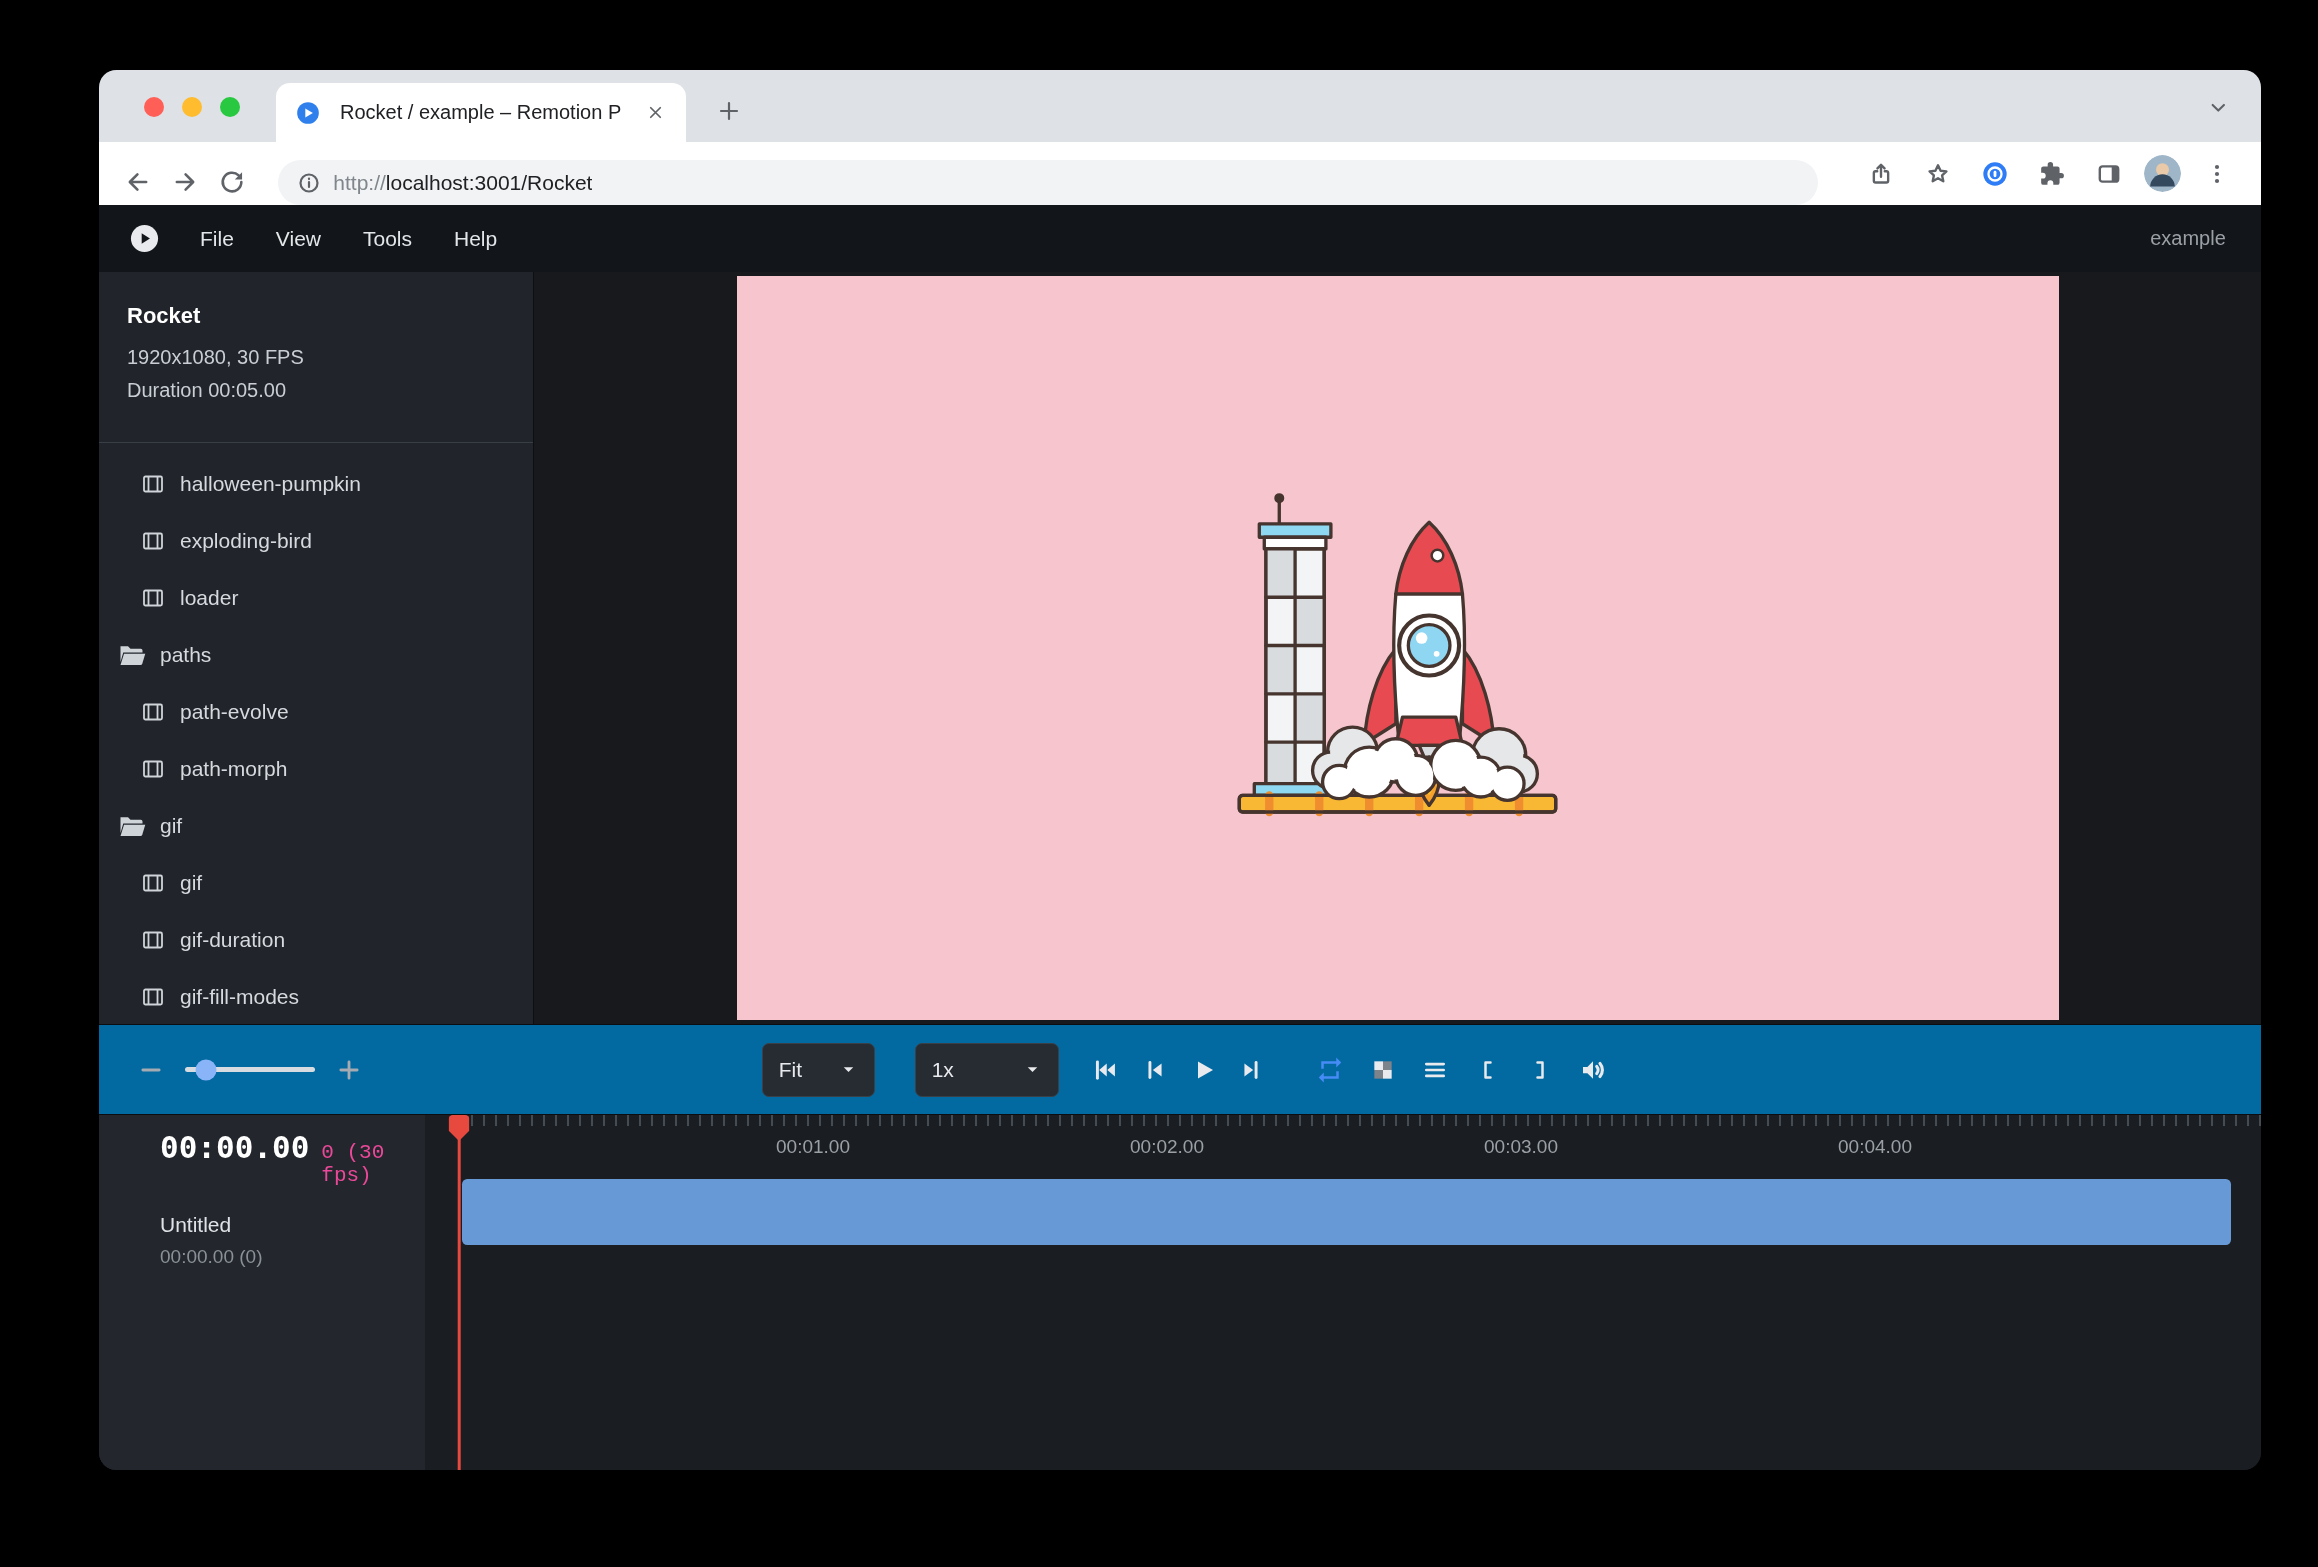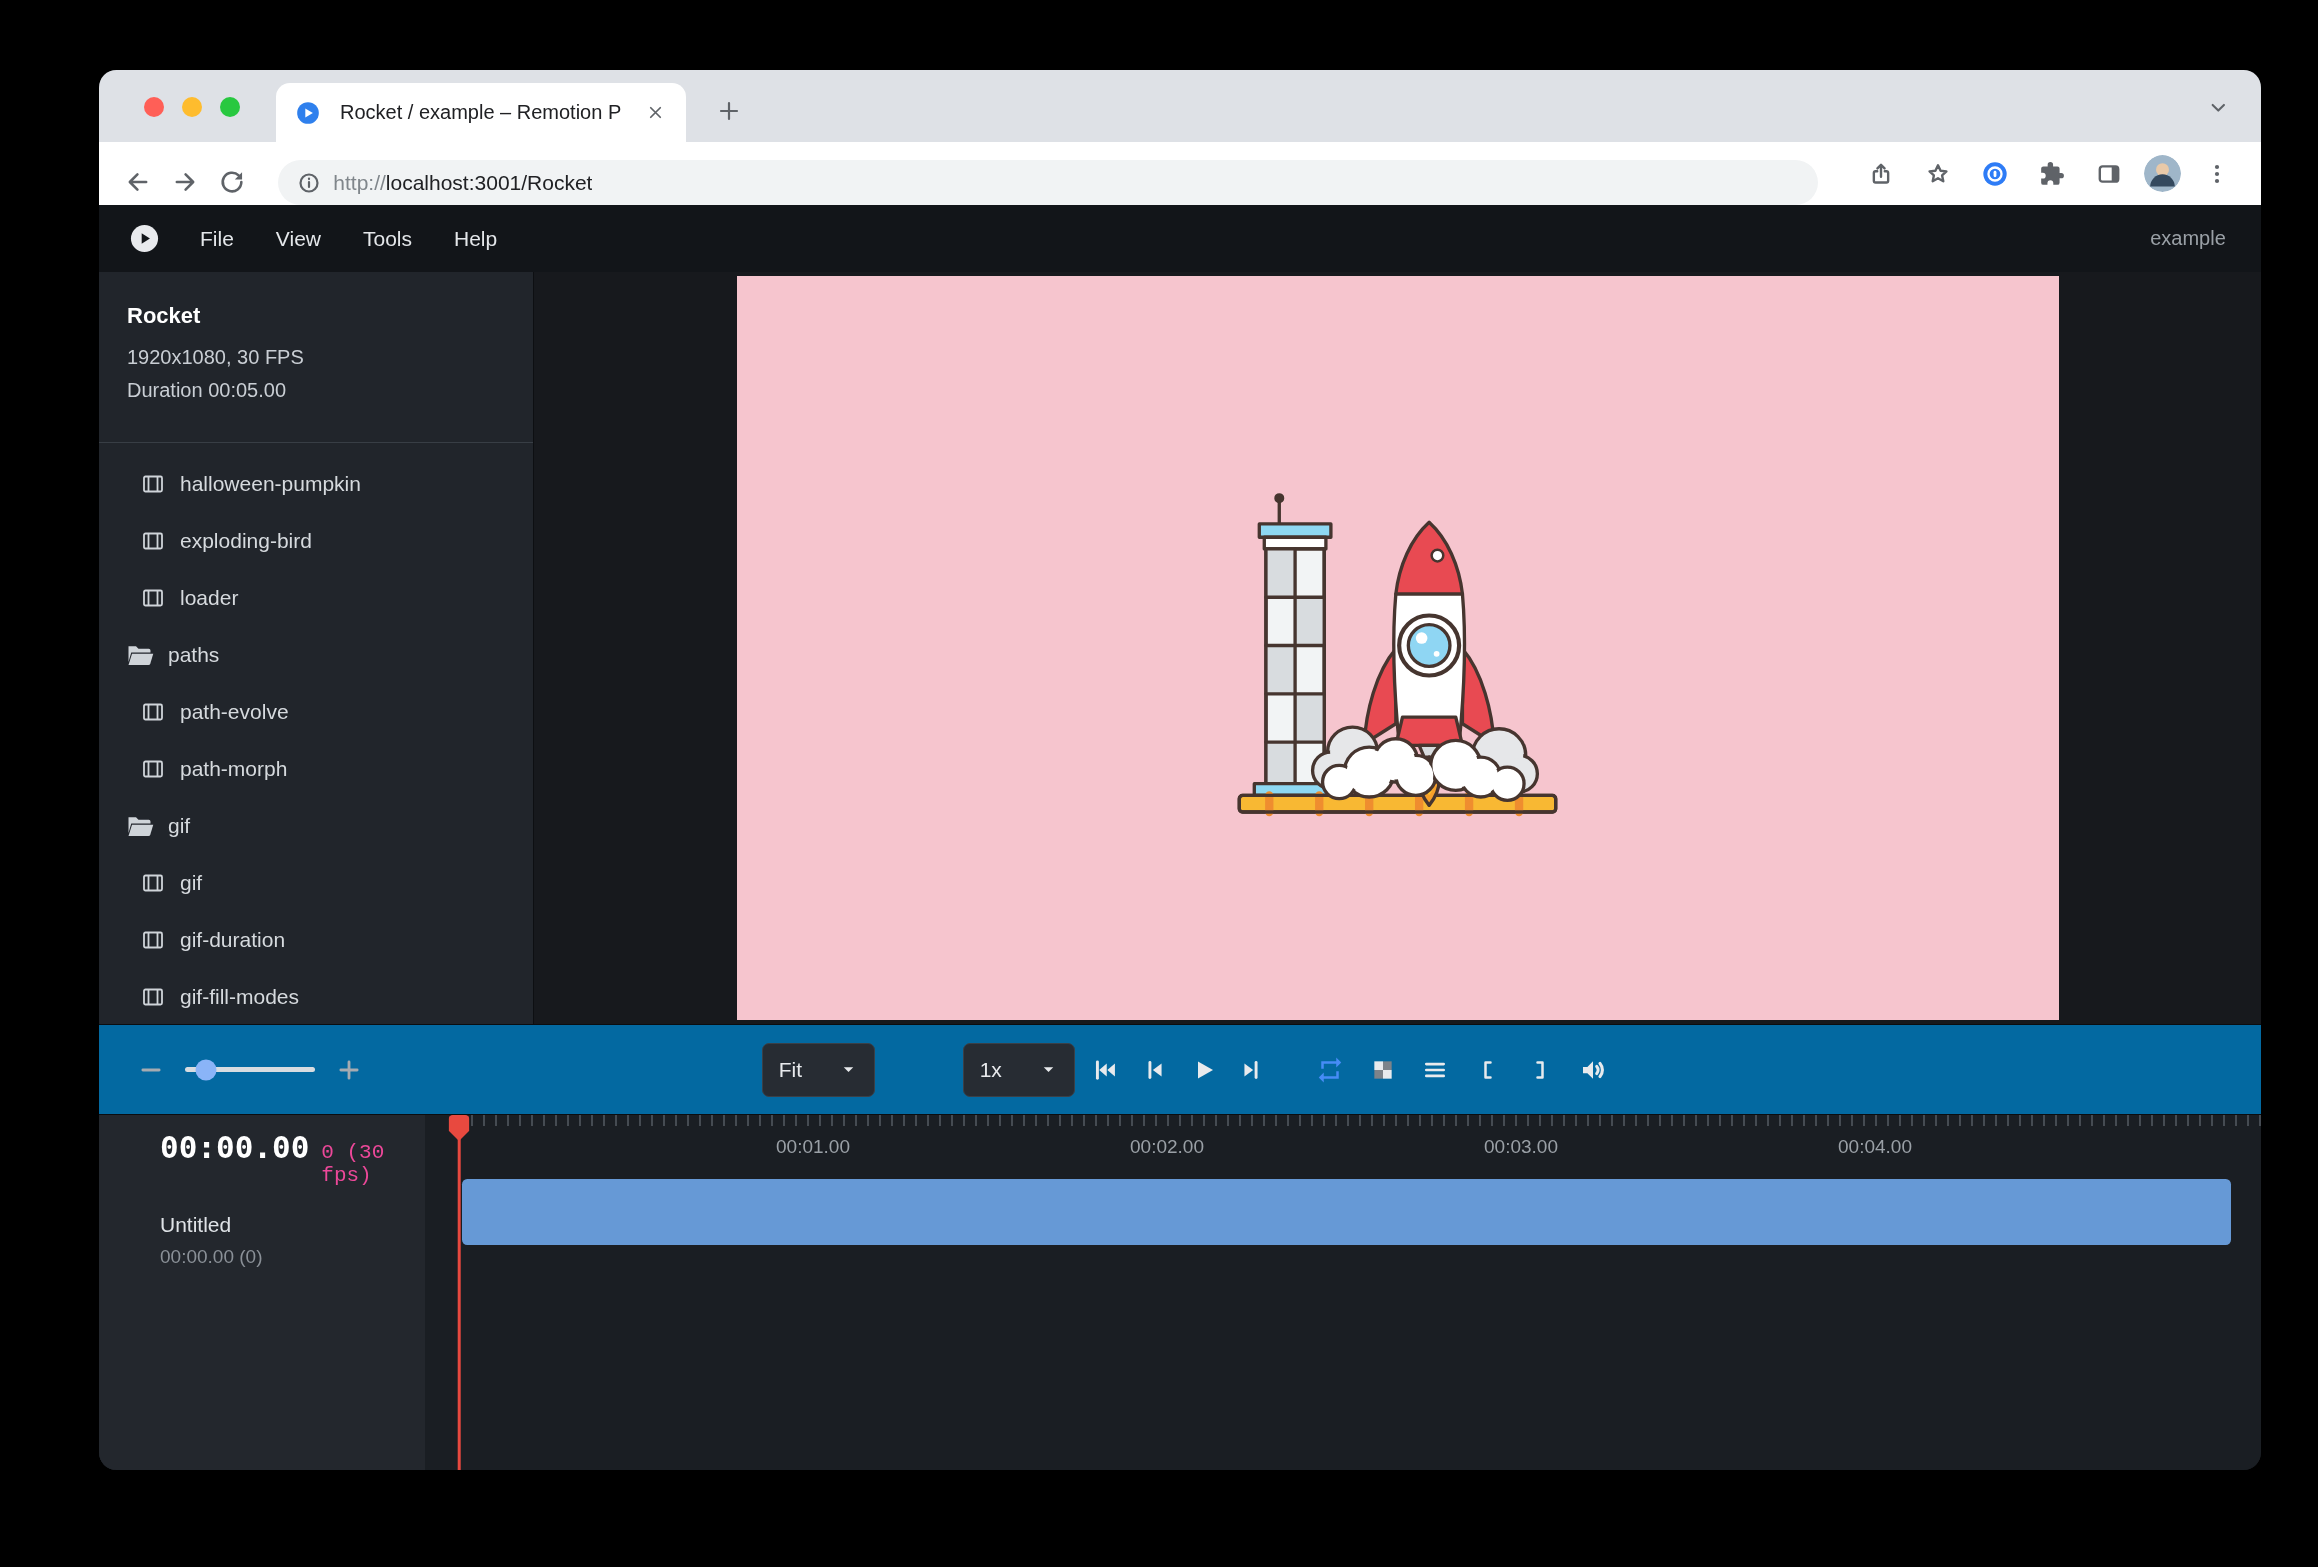--- a/index.html
+++ b/index.html
@@ -45,37 +45,37 @@
   .menu-right{margin-left:auto;font-size:20px;color:#9aa0a6;padding-right:5.2px}
 
   
   .main{height:752px;display:flex;flex:none}
   .sidebar{width:435px;background:#21252b;border-right:0.9px solid #0d0f12;display:flex;flex-direction:column;flex:none}
   .comp-info{padding:31px 28px 35px 28px;border-bottom:0.9px solid #383e45}
   .comp-name{font-size:22px;font-weight:bold;color:#fff;line-height:26px;margin-bottom:12px}
   .comp-line{font-size:20px;color:#c9ced4;line-height:33px}
   .comp-list{flex:1;overflow:hidden;padding-top:12px}
   .row{height:57px;display:flex;align-items:center;padding-left:42px;gap:15px}
-  .row.folder{padding-left:26px;gap:13px}
+  .row.folder{padding-left:18px;gap:13px}
   .row-label{font-size:21px;color:#d6dade;white-space:nowrap}
   .film-ic{width:24px;height:24px;flex:none}
   .folder-ic{width:30px;height:30px;flex:none}
 
   .preview{flex:1;background:#17191d;display:flex;align-items:center;justify-content:center;overflow:hidden}
   .canvas{width:1322px;height:744px;background:var(--canvas-pink);display:flex;align-items:center;justify-content:center;flex:none}
 
   
   .toolbar{height:90px;background:#0369a1;border-top:0.9px solid #0b0d10;position:relative;flex:none}
   .zoomgroup{position:absolute;left:37px;top:0;height:100%;display:flex;align-items:center;gap:19px}
   .slider{width:130px;height:5.2px;background:#d8dce0;border-radius:2.6px;position:relative}
   .slider-knob{position:absolute;left:21px;top:50%;transform:translate(-50%,-50%);width:21px;height:21px;border-radius:50%;background:#8ab4f8}
   .dd{position:absolute;top:50%;transform:translateY(-50%);height:54px;background:#272c33;border:0.9px solid #3a4048;border-radius:7px;
       display:flex;align-items:center;justify-content:space-between;padding:0 15.7px;color:#e8eaed;font-size:21px}
   .dd.fit{left:663px;width:113px}
-  .dd.speed{left:864px;width:112px}
+  .dd.speed{left:816px;width:144px}
   .transport{position:absolute;left:991px;top:0;height:100%;display:flex;align-items:center;gap:19px}
   .toggles{position:absolute;left:1216px;top:0;height:100%;display:flex;align-items:center;gap:22.6px}
   .tool-ic{width:30px;height:30px;display:flex;align-items:center;justify-content:center}
   .wfill{fill:#e8eaed}
   .wstroke{stroke:#e8eaed;stroke-width:2.5;fill:none;stroke-linecap:round;stroke-linejoin:round}
   .dimfill{fill:#7d838a}
 
   
   .timeline{flex:1;display:flex;background:#1a1e23;border-top:0.9px solid #0b0d10;overflow:hidden}
   .tl-left{width:326px;background:#23272d;padding:14px 0 0 61px;flex:none}

